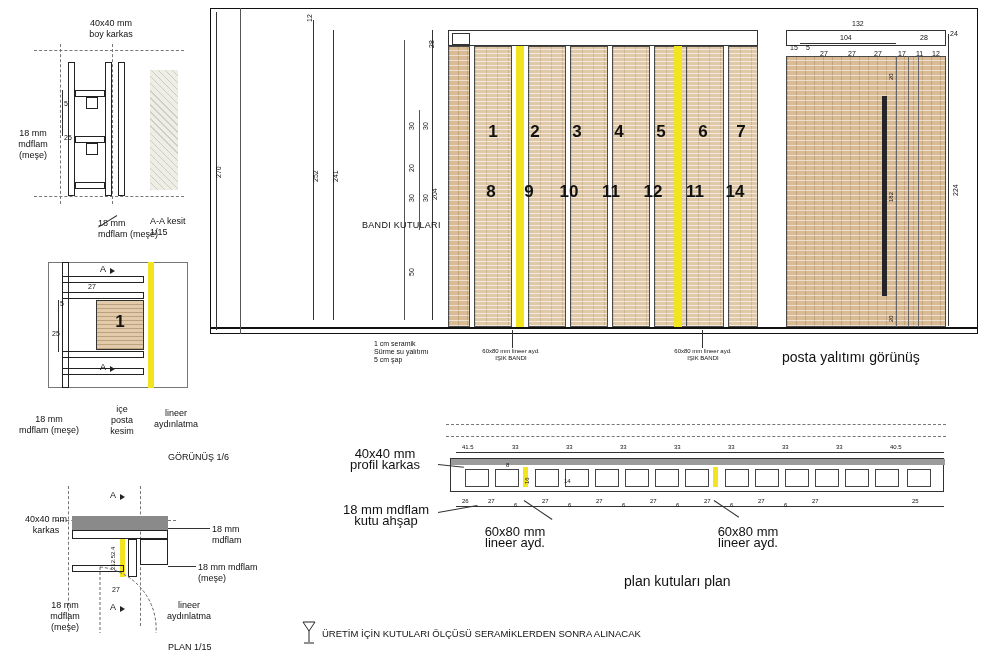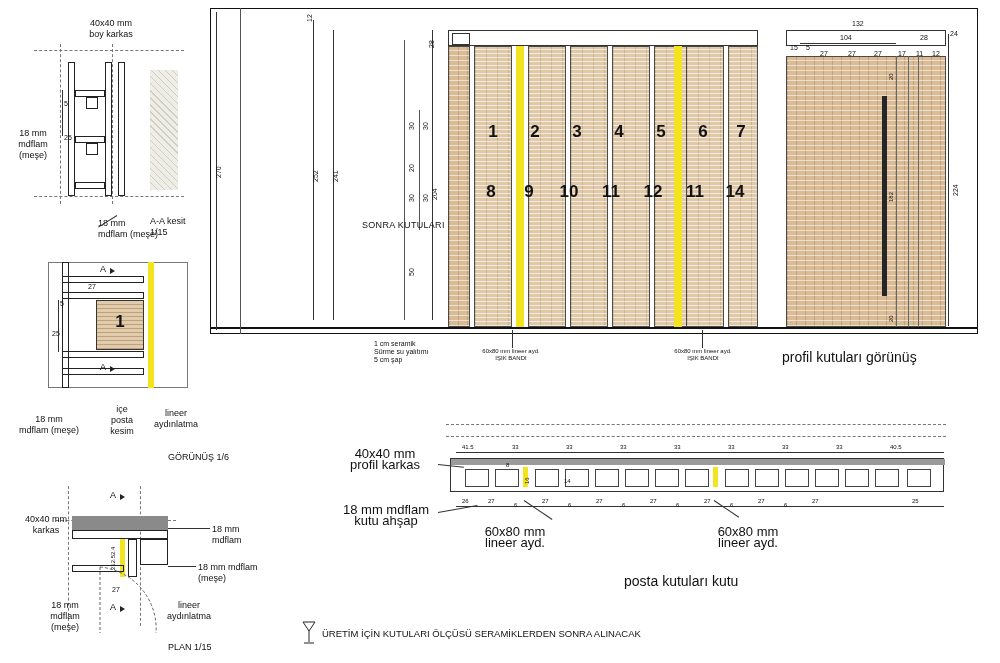--- a/index.html
+++ b/index.html
@@ -197,21 +197,21 @@
     <div class="abs txt sm rot" style="left:408px;top:172px;">20</div>
     <div class="abs txt sm rot" style="left:408px;top:202px;">30</div>
     <div class="abs txt sm rot" style="left:422px;top:202px;">30</div>
     <div class="abs txt sm rot" style="left:408px;top:276px;">50</div>
     <div class="abs txt sm rot" style="left:462px;top:140px;">35</div>
     <div class="abs txt sm rot" style="left:462px;top:200px;">35</div>
     <div class="dimv" style="left:404px;top:40px;height:280px;border-color:#555;"></div>
     <div class="dimv" style="left:419px;top:110px;height:120px;border-color:#555;"></div>
     <div class="dimv" style="left:458px;top:40px;height:280px;border-color:#555;"></div>
 
-    <div class="abs txt" style="left:362px;top:220px;letter-spacing:.3px;">SONRA KUTULARI</div>
+    <div class="abs txt" style="left:362px;top:220px;letter-spacing:.3px;">BANDI KUTULARI</div>
 
     <div class="abs" style="left:448px;top:30px;width:310px;height:297px;">
 
       <div class="abs white" style="left:0;top:0;width:310px;height:16px;border:1px solid #333;box-sizing:border-box;"></div>
       <div class="abs" style="left:4px;top:3px;width:16px;height:10px;border:1px solid #333;"></div>
 
       <div class="abs brick" style="left:0;top:16px;width:22px;height:281px;border:1px solid #4a4a4a;box-sizing:border-box;"></div>
 
       <div class="abs brick2" style="left:26px;top:16px;width:38px;height:281px;border:1px solid #4a4a4a;box-sizing:border-box;"></div>
       <div class="abs yellow" style="left:68px;top:16px;width:8px;height:281px;"></div>
@@ -272,21 +272,21 @@
     <div class="abs txt sm" style="left:374px;top:340px;">1 cm seramik
 Sürme su yalıtımı
 5 cm şap</div>
     <div class="abs txt xs ctr" style="left:456px;top:348px;width:110px;">60x80 mm lineer ayd.
 IŞIK BANDI</div>
     <div class="abs txt xs ctr" style="left:648px;top:348px;width:110px;">60x80 mm lineer ayd.
 IŞIK BANDI</div>
     <div class="lead-v" style="left:512px;top:330px;height:18px;"></div>
     <div class="lead-v" style="left:702px;top:330px;height:18px;"></div>
 
-    <div class="abs txt title" style="left:782px;top:352px;">profil kutuları görünüş</div>
+    <div class="abs txt title" style="left:782px;top:352px;">posta yalıtımı görünüş</div>
   </div>
 
   <div>
     <div class="dash-h" style="left:446px;top:424px;width:500px;"></div>
     <div class="dash-h" style="left:446px;top:436px;width:500px;"></div>
 
     <div class="dimline" style="left:456px;top:452px;width:488px;"></div>
     <div class="abs txt xs" style="left:462px;top:444px;">41.5</div>
     <div class="abs txt xs" style="left:512px;top:444px;">33</div>
     <div class="abs txt xs" style="left:566px;top:444px;">33</div>
@@ -347,21 +347,21 @@
     <div class="leader" style="left:438px;top:464px;width:26px;transform:rotate(6deg);transform-origin:left center;"></div>
     <div class="leader" style="left:438px;top:512px;width:40px;transform:rotate(-10deg);transform-origin:left center;"></div>
 
     <div class="abs txt big ctr" style="left:455px;top:526px;width:120px;">60x80 mm
 lineer ayd.</div>
     <div class="abs txt big ctr" style="left:688px;top:526px;width:120px;">60x80 mm
 lineer ayd.</div>
     <div class="leader" style="left:524px;top:500px;width:34px;transform:rotate(34deg);transform-origin:left center;"></div>
     <div class="leader" style="left:714px;top:500px;width:30px;transform:rotate(34deg);transform-origin:left center;"></div>
 
-    <div class="abs txt title" style="left:624px;top:576px;">posta kutuları kutu</div>
+    <div class="abs txt title" style="left:624px;top:576px;">plan kutuları plan</div>
   </div>
 
   <div>
     <svg class="abs" style="left:300px;top:620px;width:18px;height:26px;">
       <path d="M3 2 L15 2 L9 11 Z" fill="none" stroke="#222" stroke-width="1"></path>
       <line x1="9" y1="11" x2="9" y2="22" stroke="#222" stroke-width="1"></line>
       <line x1="4" y1="23" x2="14" y2="23" stroke="#222" stroke-width="1"></line>
     </svg>
     <div class="abs txt" style="left:322px;top:628px;font-size:9.5px;">ÜRETİM İÇİN KUTULARI ÖLÇÜSÜ SERAMİKLERDEN SONRA ALINACAK</div>
   </div>

